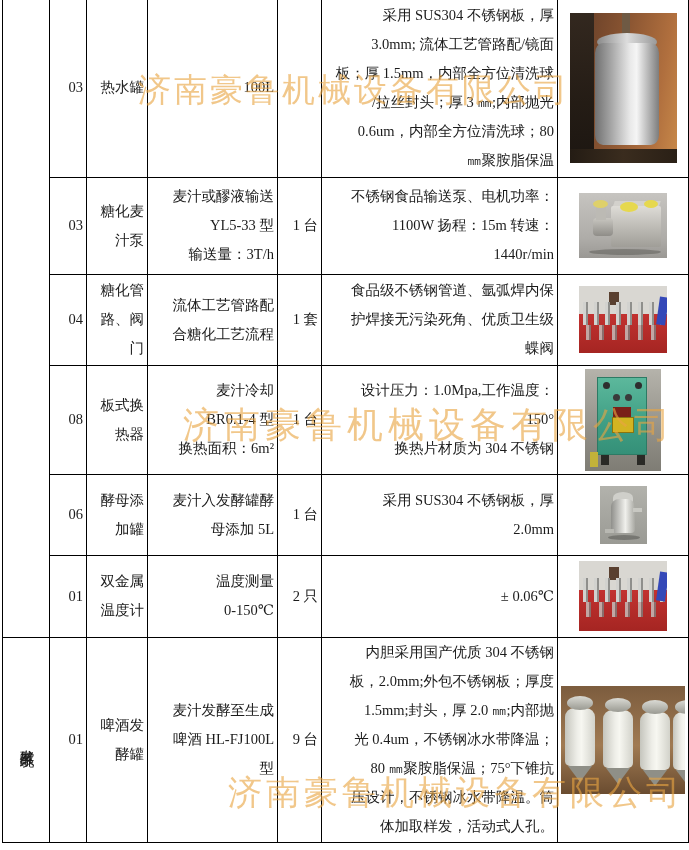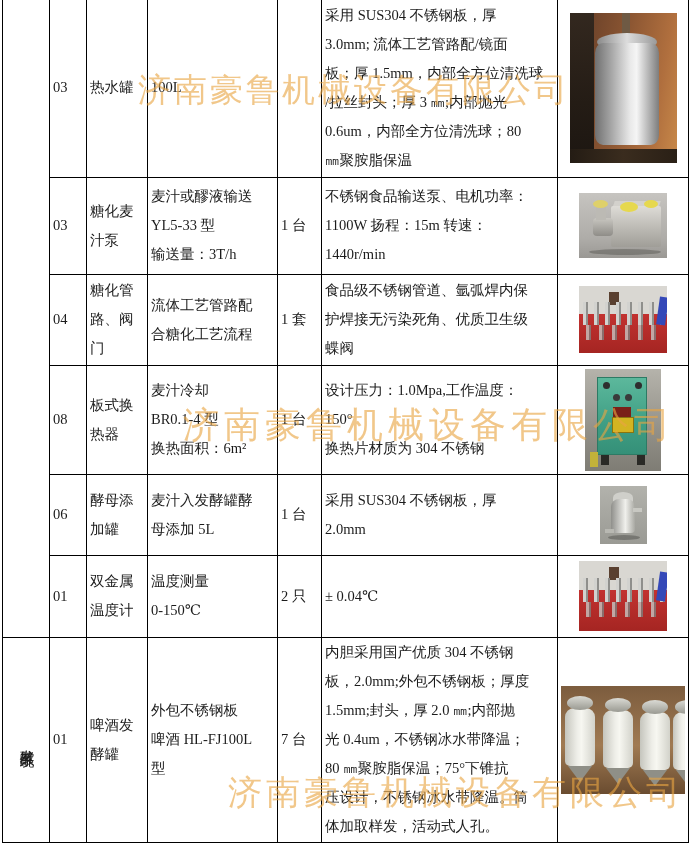--- a/index.html
+++ b/index.html
@@ -1,21 +1,21 @@
 <!DOCTYPE html>
 <html><head>
 <meta charset="utf-8">
 <style>
   * { margin:0; padding:0; box-sizing:border-box; }
   html,body { background:#ffffff; }
   body { font-family:"Liberation Serif","DejaVu Serif",serif; }
   .page { position:relative; width:689px; height:850px; background:#fff; overflow:hidden; }
 
   table.spec { position:absolute; left:2px; top:-1px; border-collapse:collapse; table-layout:fixed; }
-  table.spec td { border:1px solid #000; vertical-align:middle; text-align:left;
+  table.spec td { border:1px solid #000; vertical-align:middle; text-align:right;
                   color:#1b1b1b; font-size:14.5px; padding:0 3px; overflow:hidden; }
   tr.r1 td { border-top:none; }
   .ln { line-height:29px; white-space:nowrap; }
   .c-qty { white-space:nowrap; }
 
   .c-sys-label { writing-mode:vertical-rl; text-orientation:upright; margin:0 auto;
                  letter-spacing:1px; line-height:1.1; }
 
   
   .wm { position:absolute; color:rgba(232,165,66,0.62); font-weight:normal; white-space:nowrap;
@@ -275,21 +275,21 @@
         <td>01</td>
         <td>
             <div class="ln">双金属</div>
             <div class="ln">温度计</div>
           </td>
         <td>
             <div class="ln">温度测量</div>
             <div class="ln">0-150℃</div>
           </td>
         <td class="c-qty">2 只</td>
-        <td>± 0.04℃</td>
+        <td>± 0.06℃</td>
         <td>
           <div class="photo p-valves p-valves2">
             <div class="abs valves-obj"></div>
             <div class="abs valves-red"></div>
             <div class="abs valves-row"></div>
             <div class="abs valves-row2"></div>
             <div class="abs valves-blue"></div>
           </div>
         </td>
       </tr>
@@ -297,25 +297,25 @@
       <tr style="height:205px">
         <td>
           <div class="c-sys-label">发酵系统</div>
         </td>
         <td>01</td>
         <td>
             <div class="ln">啤酒发</div>
             <div class="ln">酵罐</div>
           </td>
         <td>
-            <div class="ln">外包不锈钢板</div>
+            <div class="ln">麦汁发酵至生成</div>
             <div class="ln">啤酒 HL-FJ100L</div>
             <div class="ln">型</div>
           </td>
-        <td class="c-qty">7 台</td>
+        <td class="c-qty">9 台</td>
         <td>
             <div class="ln">内胆采用国产优质 304 不锈钢</div>
             <div class="ln">板，2.0mm;外包不锈钢板；厚度</div>
             <div class="ln">1.5mm;封头，厚 2.0 ㎜;内部抛</div>
             <div class="ln">光 0.4um，不锈钢冰水带降温；</div>
             <div class="ln">80 ㎜聚胺脂保温；75°下锥抗</div>
             <div class="ln">压设计，不锈钢冰水带降温。筒</div>
             <div class="ln">体加取样发，活动式人孔。</div>
           </td>
         <td>

